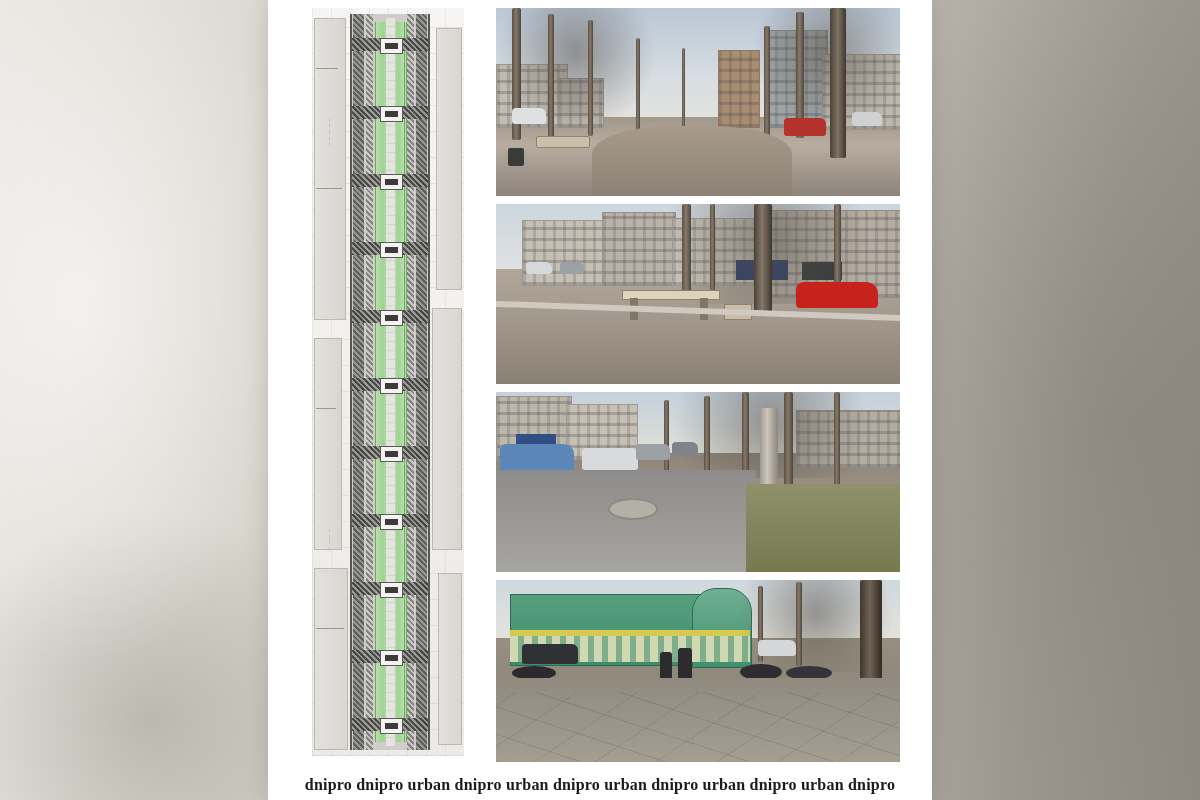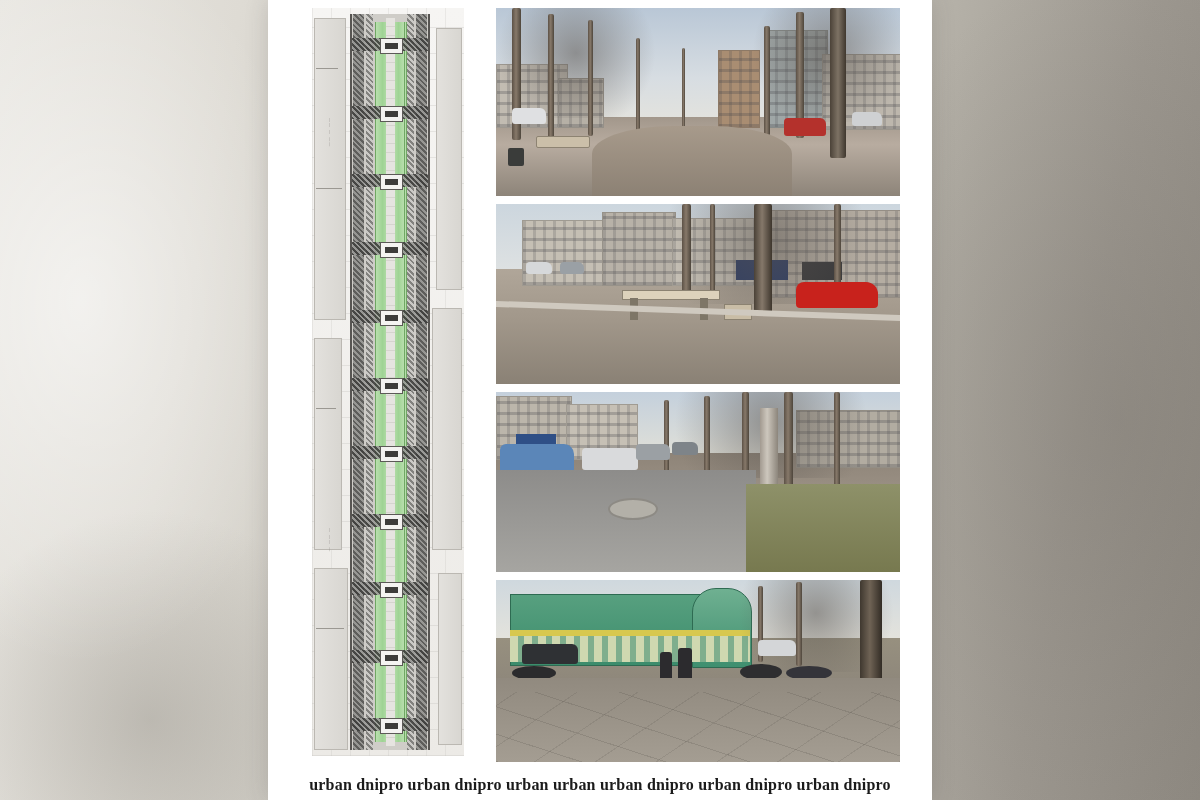--- a/index.html
+++ b/index.html
@@ -446,16 +446,16 @@
         <div style="position:absolute;left:16px;top:86px;width:44px;height:14px;border-radius:50%;background:#2b2b2d;"></div>
 
         <div class="road" style="left:0;top:98px;width:404px;height:84px;background:linear-gradient(#918a7f,#a49d92);"></div>
         <div style="position:absolute;left:0;top:112px;width:404px;height:70px;background:
             repeating-linear-gradient(18deg, rgba(70,66,60,.18) 0 1px, rgba(0,0,0,0) 1px 26px),
             repeating-linear-gradient(-34deg, rgba(70,66,60,.14) 0 1px, rgba(0,0,0,0) 1px 34px);"></div>
       </div>
 
     </div>
 
-    <div class="watermark">urban dnipro urban dnipro urban urban urban dnipro urban dnipro urban dnipro</div>
+    <div class="watermark">dnipro dnipro urban dnipro urban dnipro urban dnipro urban dnipro urban dnipro</div>
 
   </div>
 </div>
 
 </body></html>

